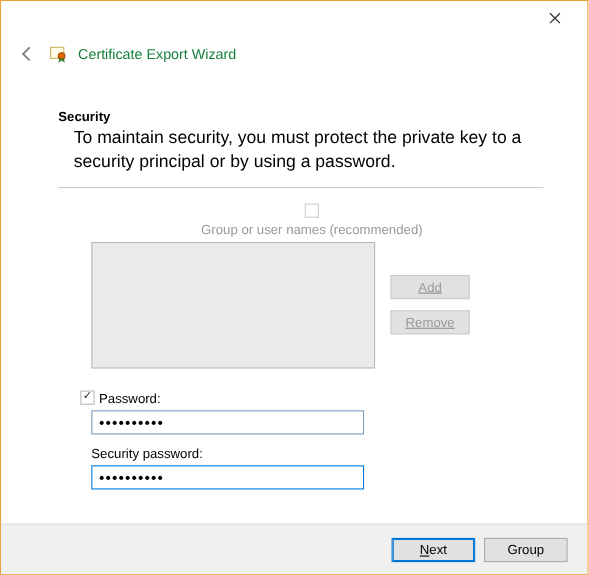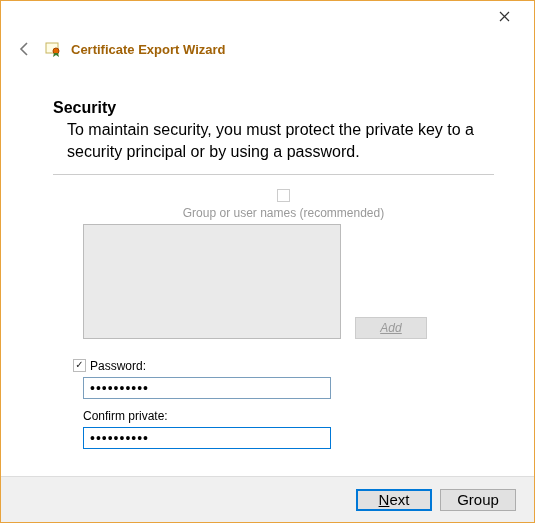--- a/index.html
+++ b/index.html
@@ -42,29 +42,29 @@
       align-items: center;
       justify-content: center;
       color: #666;
     }
     .cert-icon {
       width: 16px;
       height: 16px;
     }
     .wizard-title {
       font-size: 13px;
-      color: #a16207;
-      font-weight: bold;
+      color: #15803d;
+      font-weight: normal;
     }
     .content {
       padding: 25px 40px 0 52px;
     }
     .section-title {
       font-weight: bold;
-      font-size: 16px;
+      font-size: 12px;
       color: #000;
       margin-bottom: 2px;
     }
     .section-desc {
       font-size: 16px;
       color: #000;
       padding-left: 14px;
       line-height: 1.4;
       margin-bottom: 10px;
     }
@@ -93,22 +93,21 @@
       line-height: 1;
     }
     .checkbox.disabled { border-color: #ccc; }
     .checkbox.checked::after { content: "✓"; color: #222; }
     .disabled-label { color: #999; font-size: 12px; }
     .normal-label { color: #000; font-size: 12px; }
     .list-row {
       display: flex;
       gap: 14px;
       margin-left: 30px;
-      align-items: flex-end;
-      font-style: italic;
+      align-items: center;
     }
     .listbox {
       width: 258px;
       height: 115px;
       background: #eaeaea;
       border: 1px solid #bbb;
     }
     .btn-col {
       display: flex;
       flex-direction: column;
@@ -157,21 +156,21 @@
       justify-content: flex-end;
       align-items: center;
       padding-right: 18px;
       gap: 8px;
     }
     .footer-btn {
       width: 76px;
       height: 22px;
       border: 1px solid #adadad;
       background: #e1e1e1;
-      font-size: 15px;
+      font-size: 12px;
       color: #000;
       text-align: center;
       line-height: 20px;
     }
     .footer-btn.primary {
       border: 1px solid #0078d7;
       box-shadow: inset 0 0 0 1px #0078d7;
     }
     .u { text-decoration: underline; }
   </style>
@@ -209,32 +208,33 @@
 
   <div class="group-row">
     <span class="checkbox disabled"></span>
     <span class="disabled-label">Group or user names (recommended)</span>
   </div>
 
   <div class="list-row">
     <div class="listbox"></div>
     <div class="btn-col">
       <div class="small-btn"><span class="u">Add</span></div>
+      <div class="small-btn"><span class="u">Remove</span></div>
     </div>
   </div>
 
   <div class="pw-section">
     <div class="pw-label-row">
       <span class="checkbox checked"></span>
       <span class="normal-label">Password:</span>
     </div>
     <div class="pw-block">
       <input type="text" class="text-input" value="••••••••••" style="">
     </div>
-    <div class="normal-label" style="margin-left:10px;">Confirm private:</div>
+    <div class="normal-label" style="margin-left:10px;">Security password:</div>
     <div class="pw-block">
       <input type="text" class="text-input focused" value="••••••••••" style="">
     </div>
   </div>
 </div>
 
 <div class="footer">
   <div class="footer-btn primary"><span style="text-decoration:underline;">N</span>ext</div>
   <div class="footer-btn">Group</div>
 </div>

